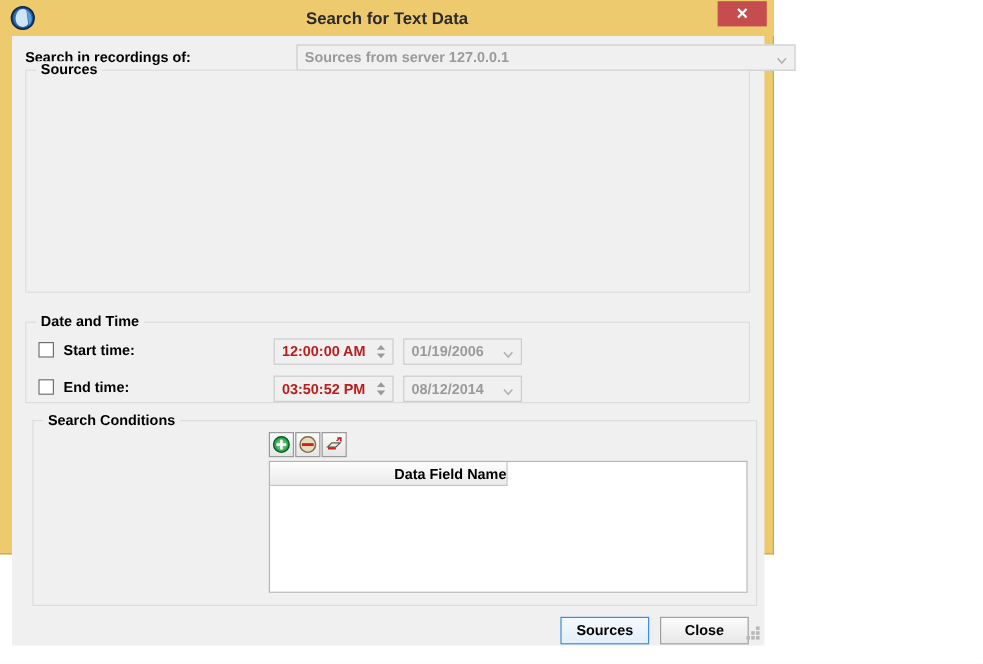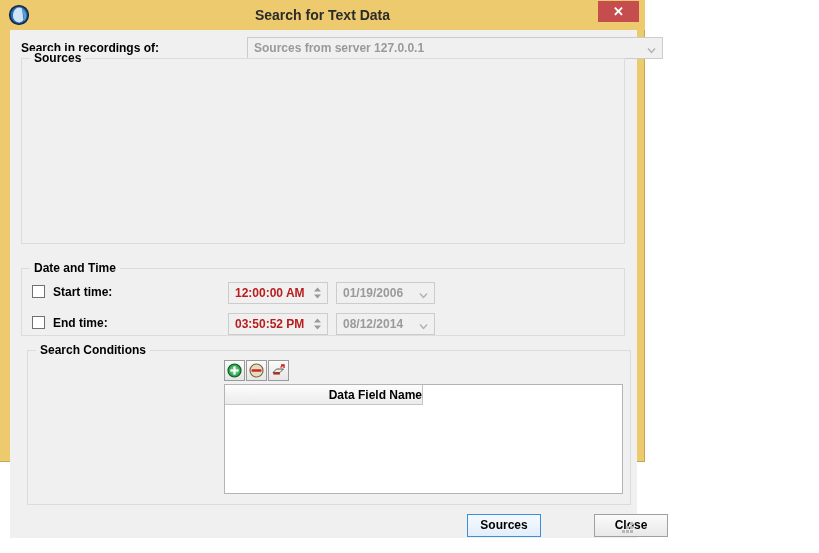--- a/index.html
+++ b/index.html
@@ -344,21 +344,20 @@
     left: 457px;
     top: 484px;
     background: linear-gradient(#f4f9fd, #e3eefb);
     border: 1px solid #3c8ddc;
   }
   #btn-close {
     left: 540px;
     top: 484px;
     background: linear-gradient(#fbfbfb, #e8e8e8);
     border: 1px solid #a0a0a0;
-    margin-left: 44px;
   }
 
   #resize-grip {
     position: absolute;
     right: 3px;
     bottom: 3px;
     width: 13px;
     height: 13px;
   }
   .grip-dot {

